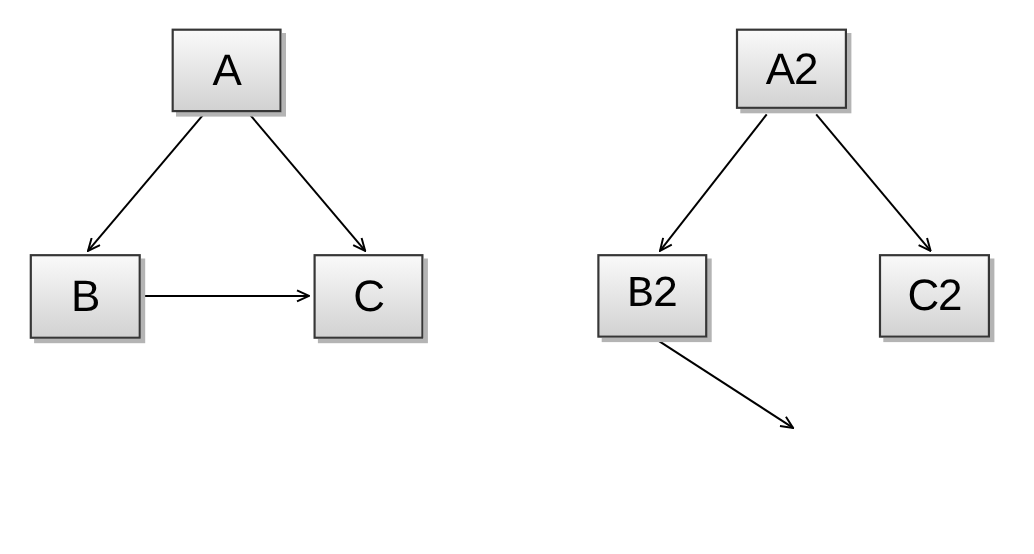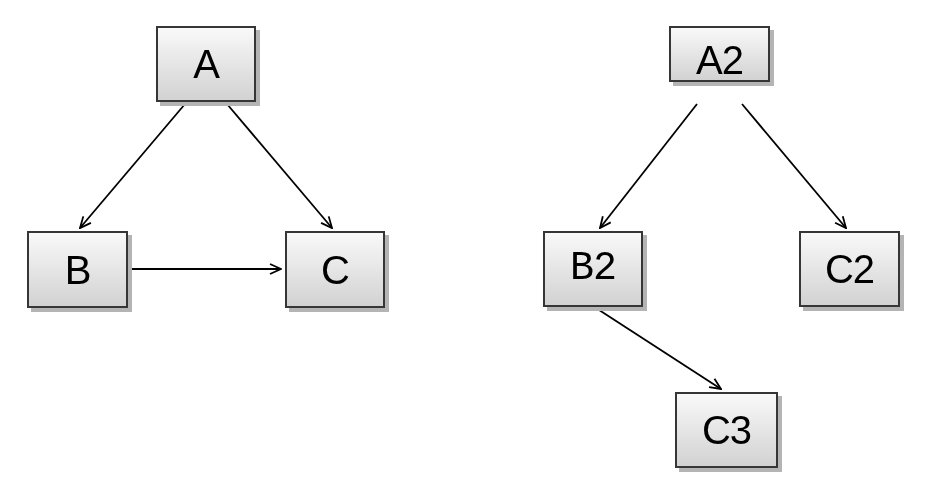--- a/index.html
+++ b/index.html
@@ -53,25 +53,22 @@
     </svg>
 <div class="node" style="left: 156px; top: 26px; width: 100px; height: 76px; background: linear-gradient(rgb(249, 249, 249), rgb(210, 210, 210)); border-color: rgb(54, 54, 54); box-shadow: rgb(180, 180, 180) 4px 4px 0px; color: rgb(0, 0, 0);">
       <span>A</span>
     </div>
     <div class="node" style="left: 27px; top: 231px; width: 101px; height: 77px; background: linear-gradient(rgb(249, 249, 249), rgb(210, 210, 210)); border-color: rgb(54, 54, 54); box-shadow: rgb(180, 180, 180) 4px 4px 0px; color: rgb(0, 0, 0);">
       <span>B</span>
     </div>
     <div class="node" style="left: 285px; top: 231px; width: 100px; height: 77px; background: linear-gradient(rgb(249, 249, 249), rgb(210, 210, 210)); border-color: rgb(54, 54, 54); box-shadow: rgb(180, 180, 180) 4px 4px 0px; color: rgb(0, 0, 0);">
       <span>C</span>
     </div>
-    <div class="node" style="left: 669px; top: 26px; width: 101px; height: 56px; background: linear-gradient(rgb(249, 249, 249), rgb(210, 210, 210)); border-color: rgb(54, 54, 54); box-shadow: rgb(180, 180, 180) 4px 4px 0px; color: rgb(0, 0, 0); align-items: flex-end;">
+    <div class="node" style="left: 669px; top: 26px; width: 101px; height: 73px; background: linear-gradient(rgb(249, 249, 249), rgb(210, 210, 210)); border-color: rgb(54, 54, 54); box-shadow: rgb(180, 180, 180) 4px 4px 0px; color: rgb(0, 0, 0);">
       <span>A2</span>
     </div>
     <div class="node" style="left: 543px; top: 231px; width: 100px; height: 76px; background: linear-gradient(rgb(249, 249, 249), rgb(210, 210, 210)); border-color: rgb(54, 54, 54); box-shadow: rgb(180, 180, 180) 4px 4px 0px; color: rgb(0, 0, 0); font-family: Liberation Mono, monospace;">
       <span>B2</span>
     </div>
     <div class="node" style="left: 799px; top: 231px; width: 101px; height: 76px; background: linear-gradient(rgb(249, 249, 249), rgb(210, 210, 210)); border-color: rgb(54, 54, 54); box-shadow: rgb(180, 180, 180) 4px 4px 0px; color: rgb(0, 0, 0);">
       <span>C2</span>
     </div>
-    <div class="node" style="left: 675px; top: 392px; width: 103px; height: 76px; background: linear-gradient(rgb(249, 249, 249), rgb(210, 210, 210)); border-color: rgb(54, 54, 54); box-shadow: rgb(180, 180, 180) 4px 4px 0px; color: rgb(0, 0, 0);">
-      <span>C3</span>
-    </div>
   </div>
 
 </body></html>

